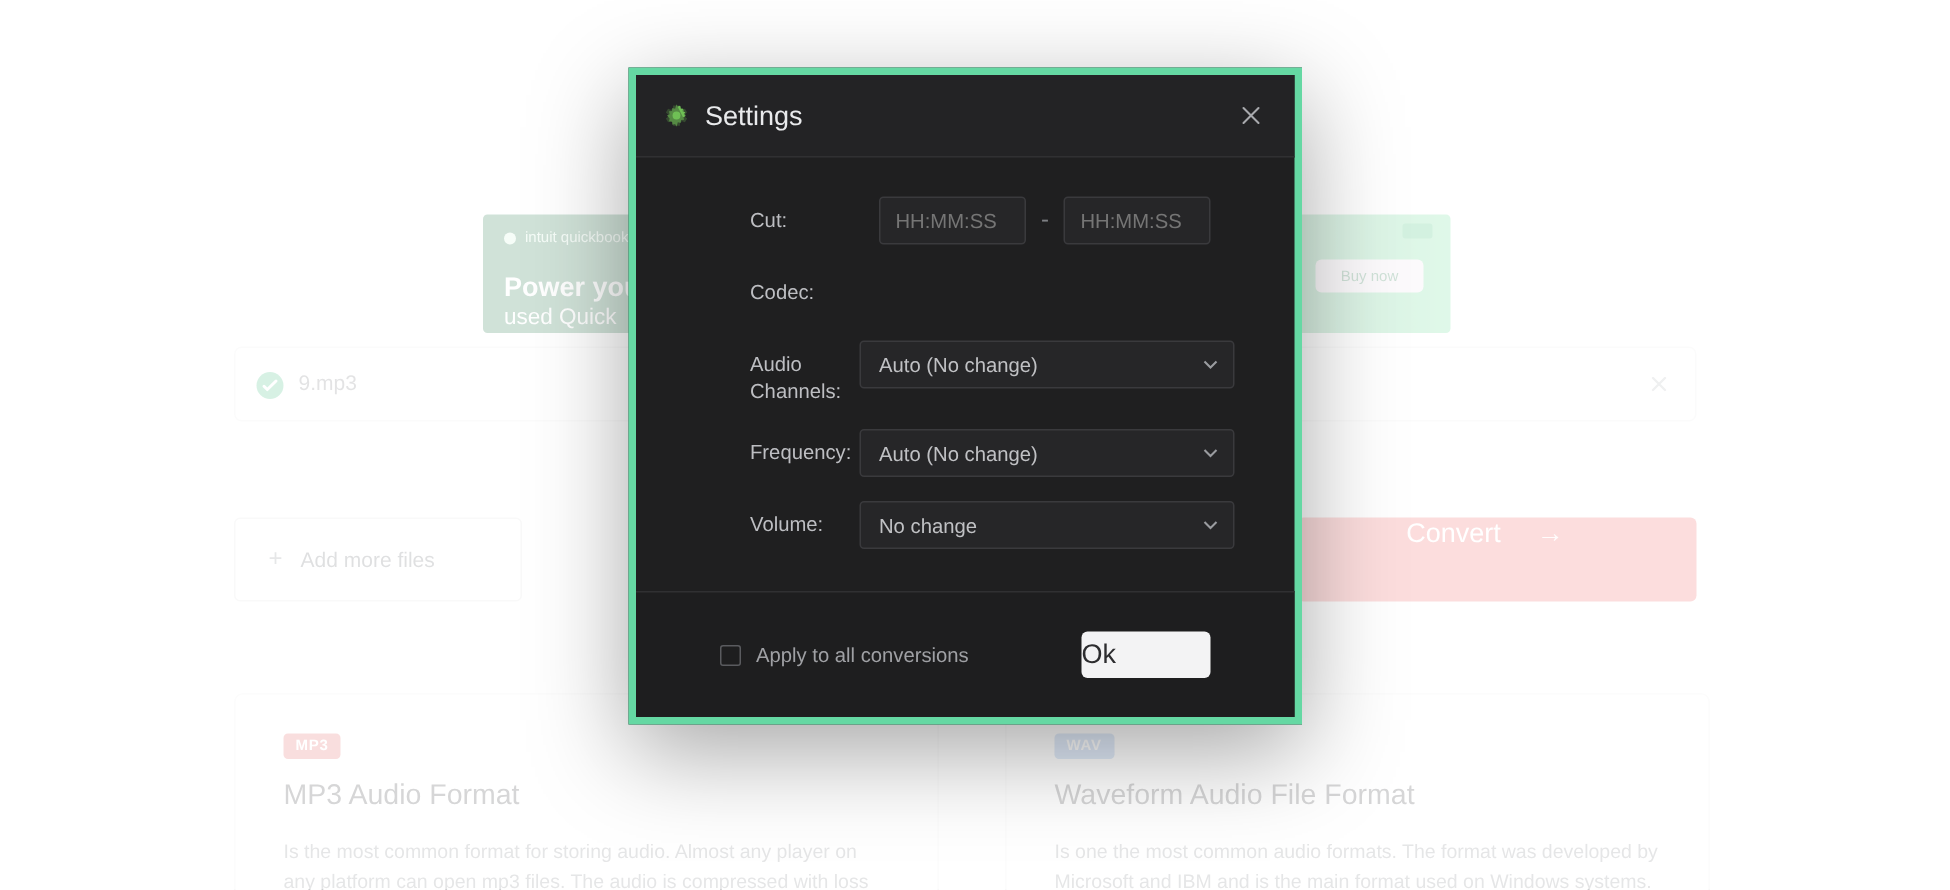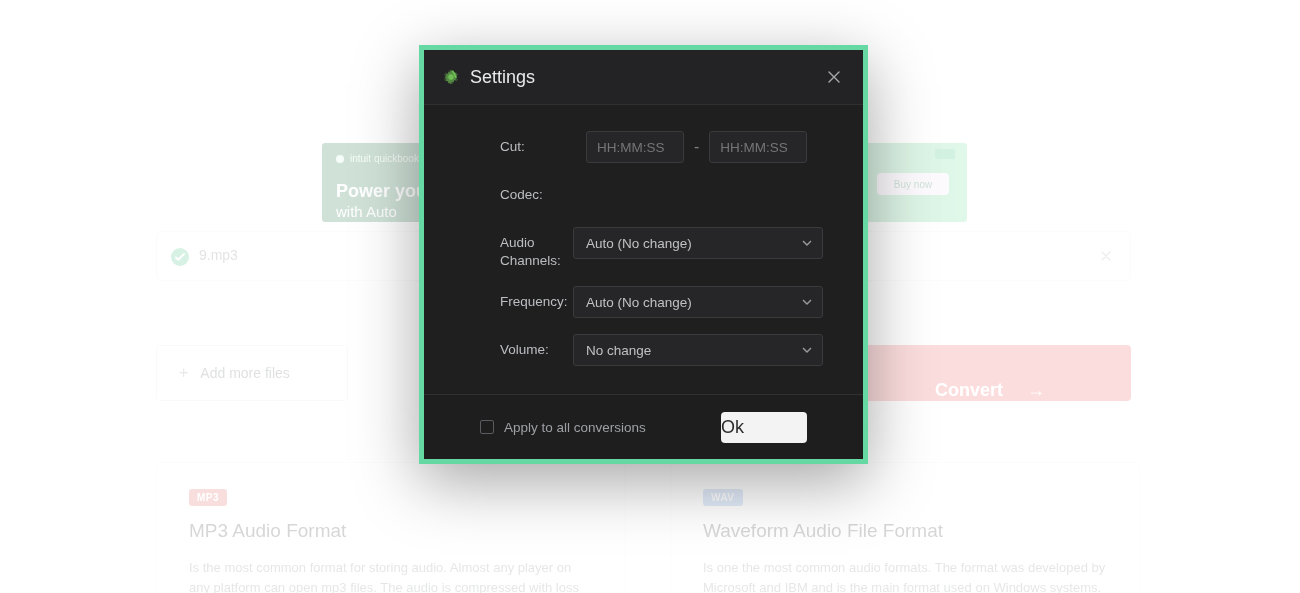--- a/index.html
+++ b/index.html
@@ -55,22 +55,22 @@
     display: flex;
   }
   .bg .addmore {
     width: 192px; height: 56px; background: #fff; border: 1px solid #e3e3e3;
     border-radius: 4px; display: flex; align-items: center; gap: 12px;
     padding-left: 22px; color: #6f7277; font-size: 14px;
   }
   .bg .addmore .plus { font-size: 16px; color: #8e9196; }
   .bg .convert {
     margin-left: auto; width: 266px; height: 56px; background: #f06767;
-    border-radius: 4px; display: flex; align-items: flex-end; justify-content: center;
-    color: #fff; font-weight: 700; font-size: 18px; gap: 24px; padding-right:16px;
+    border-radius: 4px; display: flex; align-items: flex-start; justify-content: center;
+    color: #fff; font-weight: 400; font-size: 18px; gap: 24px; padding-right:16px;
   }
   .bg .convert .arrow { font-size: 18px; opacity:.9; }
 
   .bg .card {
     position: absolute; top: 462px; width: 470px; height: 180px;
     background: #fff; border: 1px solid #f0f0f0; border-radius: 6px;
     padding: 24px 32px;
   }
   .bg .card.left { left: 156px; }
   .bg .card.right { left: 670px; }
@@ -123,21 +123,21 @@
     display: flex; align-items: center; padding: 0 30px 0 12px;
     color: #c0c1c4; font-size: 13.5px; cursor: pointer;
   }
   .sel .chev {
     position: absolute; right: 10px; top: 0; bottom: 0; display:flex; align-items:center;
     color: #9a9ca0;
   }
 
   .wrap .footer {
     border-top: 1px solid #303032; background: #1e1e1f;
-    height: 65px; display: flex; align-items: center; padding: 0 56px;
+    height: 84px; display: flex; align-items: center; padding: 0 56px;
   }
   .chk {
     display: flex; align-items: center; gap: 10px; color: #9fa0a4; font-size: 13.5px;
     cursor: pointer;
   }
   .chk .box {
     width: 14px; height: 14px; border: 1.5px solid #5a5b5f; border-radius: 2px;
   }
   .okbtn {
     margin-left: auto; width: 86px; height: 31px; background: #f3f3f4;
@@ -145,21 +145,21 @@
     display: flex; align-items: center; justify-content: flex-start; cursor: pointer;
   }
 </style>
 </head>
 <body>
 
 <div class="bg">
   <div class="ad">
     <div class="brand">intuit quickbooks</div>
     <div class="p1">Power you</div>
-    <div class="p2">with Auto</div>
+    <div class="p2">used Quick</div>
     <div class="btn">Buy now</div>
     <div class="badge"></div>
   </div>
 
   <div class="filerow">
     <span class="check">
       <svg viewBox="0 0 18 18">
           <path d="M5 9.5l2.2 2.2L13 6" fill="none" stroke="#fff" stroke-width="2" stroke-linecap="round" stroke-linejoin="round"></path>
         </svg>
     </span>

